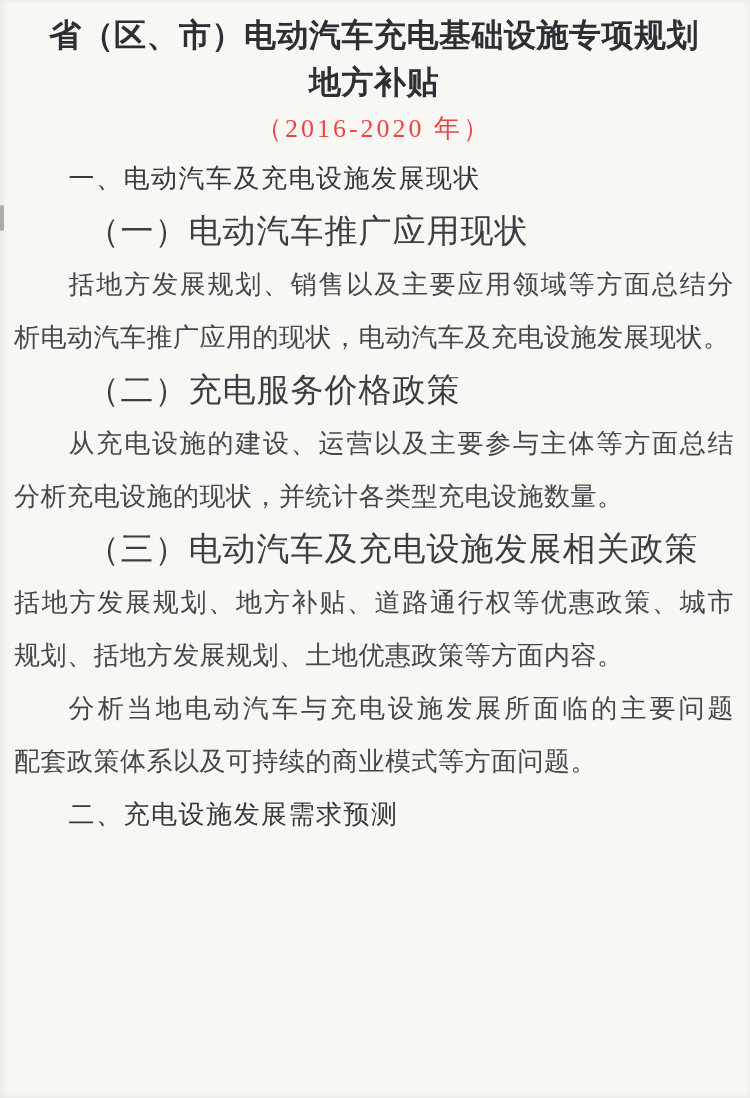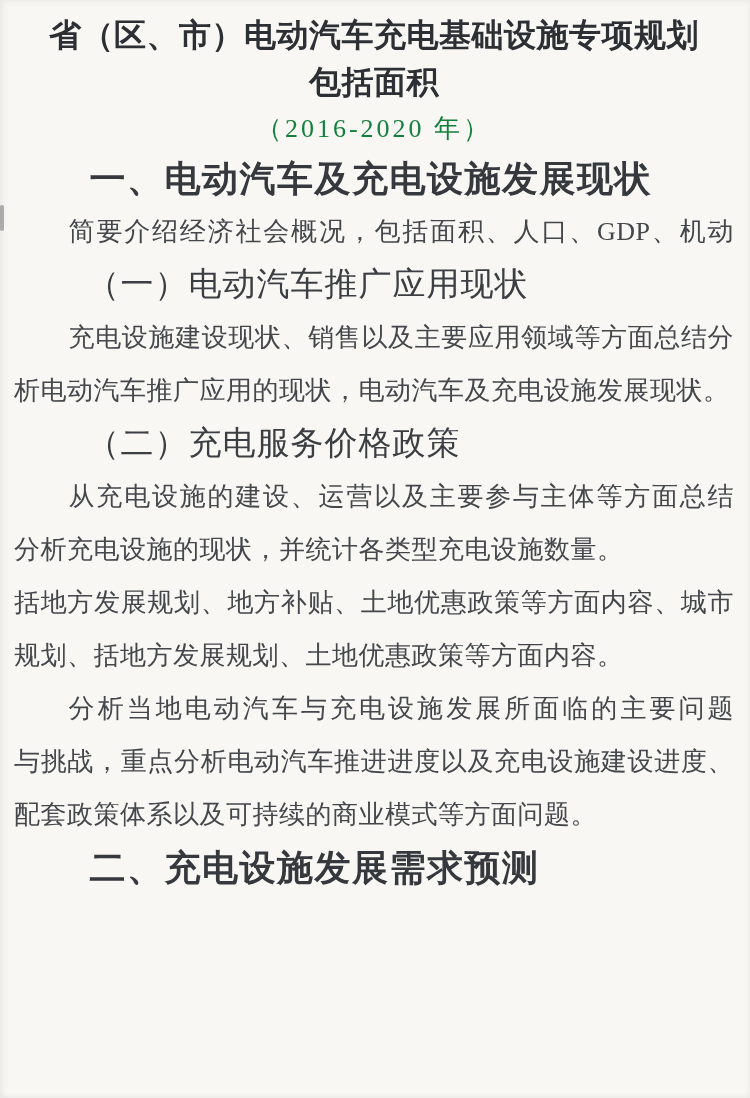--- a/index.html
+++ b/index.html
@@ -34,27 +34,27 @@
     line-height: 47px;
     text-align: center;
     color: #2c2f33;
     letter-spacing: 0.5px;
   }
   .doc-subtitle {
     font-family: "Liberation Serif", "DejaVu Serif", serif;
     font-size: 26px;
     line-height: 46px;
     text-align: center;
-    color: #15803d;
+    color: #ef4444;
     letter-spacing: 3px;
   }
   .h1 {
     font-family: "Liberation Sans", "DejaVu Sans", sans-serif;
-    font-weight: 700;
-    font-size: 36px;
+    font-weight: 400;
+    font-size: 26px;
     line-height: 53px;
     color: #35383c;
     letter-spacing: 1.5px;
     text-indent: 2.1em;
     white-space: nowrap;
   }
   .h2 {
     font-family: "Liberation Serif", "DejaVu Serif", serif;
     font-size: 33px;
     line-height: 53px;
@@ -75,41 +75,40 @@
     text-align: justify;
     text-align-last: justify;
   }
 </style>
 </head>
 <body>
 
 <div class="page">
 
   <div class="doc-title">省（区、市）电动汽车充电基础设施专项规划</div>
-  <div class="doc-title">包括面积</div>
+  <div class="doc-title">地方补贴</div>
   <div class="doc-subtitle">（2016-2020 年）</div>
 
   <div class="h1">一、电动汽车及充电设施发展现状</div>
 
-  <div class="para indent just">简要介绍经济社会概况，包括面积、人口、GDP、机动</div>
 
   <div class="h2">（一）电动汽车推广应用现状</div>
 
-  <div class="para indent just">充电设施建设现状、销售以及主要应用领域等方面总结分</div>
+  <div class="para indent just">括地方发展规划、销售以及主要应用领域等方面总结分</div>
   <div class="para">析电动汽车推广应用的现状，电动汽车及充电设施发展现状。</div>
 
   <div class="h2">（二）充电服务价格政策</div>
 
   <div class="para indent just">从充电设施的建设、运营以及主要参与主体等方面总结</div>
   <div class="para">分析充电设施的现状，并统计各类型充电设施数量。</div>
 
+  <div class="h2">（三）电动汽车及充电设施发展相关政策</div>
 
-  <div class="para just">括地方发展规划、地方补贴、土地优惠政策等方面内容、城市</div>
+  <div class="para just">括地方发展规划、地方补贴、道路通行权等优惠政策、城市</div>
   <div class="para">规划、括地方发展规划、土地优惠政策等方面内容。</div>
 
 
   <div class="para indent just">分析当地电动汽车与充电设施发展所面临的主要问题</div>
-  <div class="para just">与挑战，重点分析电动汽车推进进度以及充电设施建设进度、</div>
   <div class="para">配套政策体系以及可持续的商业模式等方面问题。</div>
 
   <div class="h1">二、充电设施发展需求预测</div>
 
 </div>
 
 </body></html>

